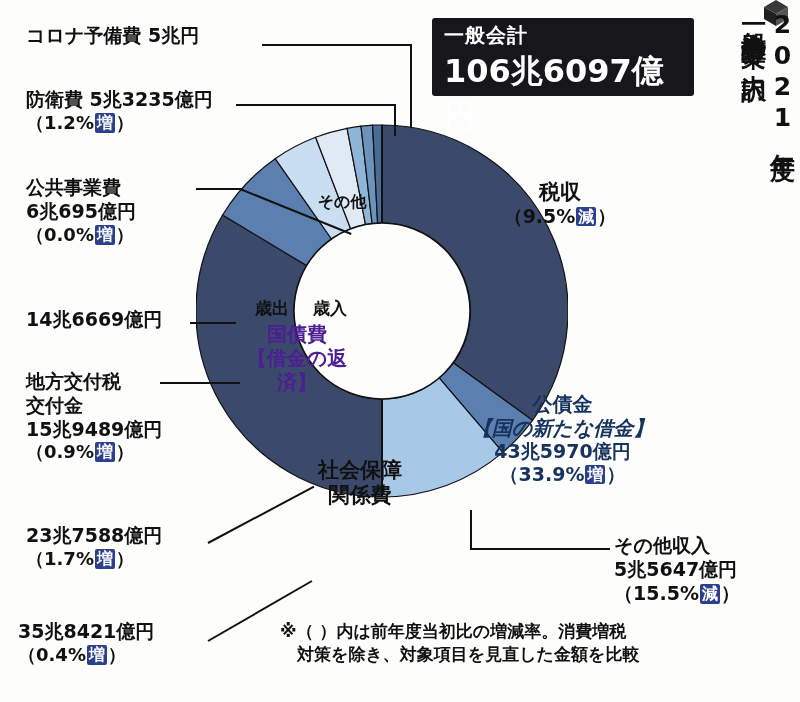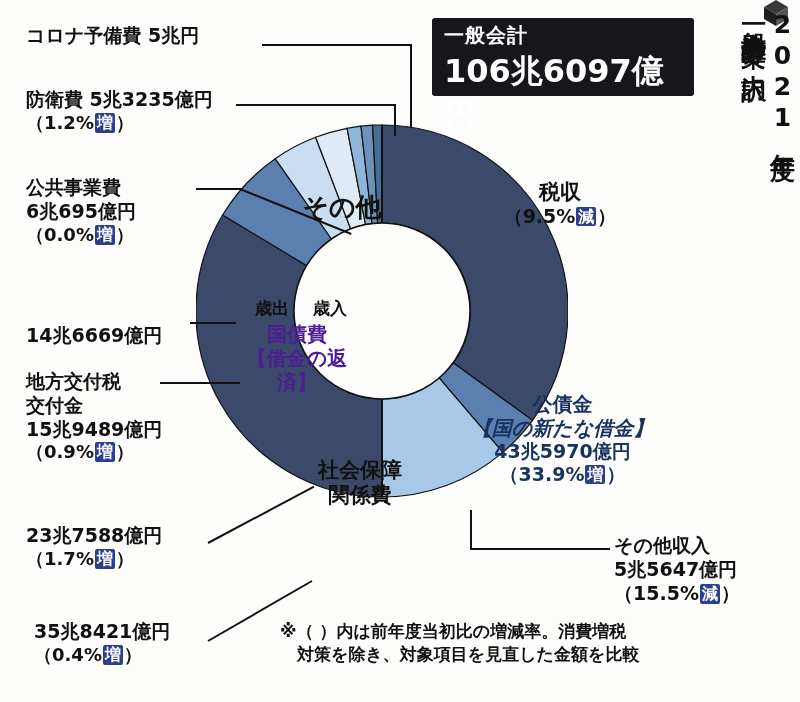--- a/index.html
+++ b/index.html
@@ -41,21 +41,21 @@
   #hole-out{left:252px;top:300px;width:40px;}
   #hole-in{left:310px;top:300px;width:40px;}
 
   
   .slice-label{position:absolute;font-weight:bold;text-align:center;line-height:1.2;}
   #lab-tax{left:470px;top:180px;width:180px;font-size:21px;}
   #lab-tax .sub{font-size:19px;}
   #lab-bond{left:455px;top:392px;width:215px;font-size:19px;color:#16325e;}
   #lab-bond .big{font-size:20px;}
   #lab-bond .br{font-size:20px;font-style:italic;}
-  #lab-other{left:292px;top:192px;width:100px;font-size:26px;}
+  #lab-other{left:292px;top:192px;width:100px;font-size:16px;}
   #lab-kokusai{left:232px;top:322px;width:130px;font-size:20px;color:#4c1d95;}
   #lab-kokusai .br{font-size:20px;}
   #lab-shakai{left:290px;top:458px;width:140px;font-size:21px;}
 
   
   .llabel{position:absolute;font-size:19px;font-weight:bold;line-height:1.25;text-align:left;}
   .llabel .pct{font-size:18px;}
   .badge{
     display:inline-block;background:#2b3f8c;color:#fff;font-weight:bold;
     padding:0 2px;margin:0 1px;border-radius:2px;font-size:16px;
@@ -179,37 +179,37 @@
     <div>防衛費  5兆3235億円</div>
     <div class="pct"><span>（1.2%</span><span class="badge">増</span><span>）</span></div>
   </div>
 
   <div class="llabel" style="left:26px;top:176px;">
     <div>公共事業費</div>
     <div>6兆695億円</div>
     <div class="pct"><span>（0.0%</span><span class="badge">増</span><span>）</span></div>
   </div>
 
-  <div class="llabel" style="left:26px;top:308px;margin-top:16px;">
+  <div class="llabel" style="left:26px;top:308px;">
     <div>14兆6669億円</div>
   </div>
 
   <div class="llabel" style="left:26px;top:370px;">
     <div>地方交付税</div>
     <div>交付金</div>
     <div>15兆9489億円</div>
     <div class="pct"><span>（0.9%</span><span class="badge">増</span><span>）</span></div>
   </div>
 
   <div class="llabel" style="left:26px;top:524px;">
     <div>23兆7588億円</div>
     <div class="pct"><span>（1.7%</span><span class="badge">増</span><span>）</span></div>
   </div>
 
-  <div class="llabel" style="left:34px;top:620px;">
+  <div class="llabel" style="left:18px;top:620px;">
     <div>35兆8421億円</div>
     <div class="pct"><span>（0.4%</span><span class="badge">増</span><span>）</span></div>
   </div>
 
   <div class="rlabel" style="left:614px;top:534px;">
     <div>その他収入</div>
     <div>5兆5647億円</div>
     <div><span>（15.5%</span><span class="badge">減</span><span>）</span></div>
   </div>
 

